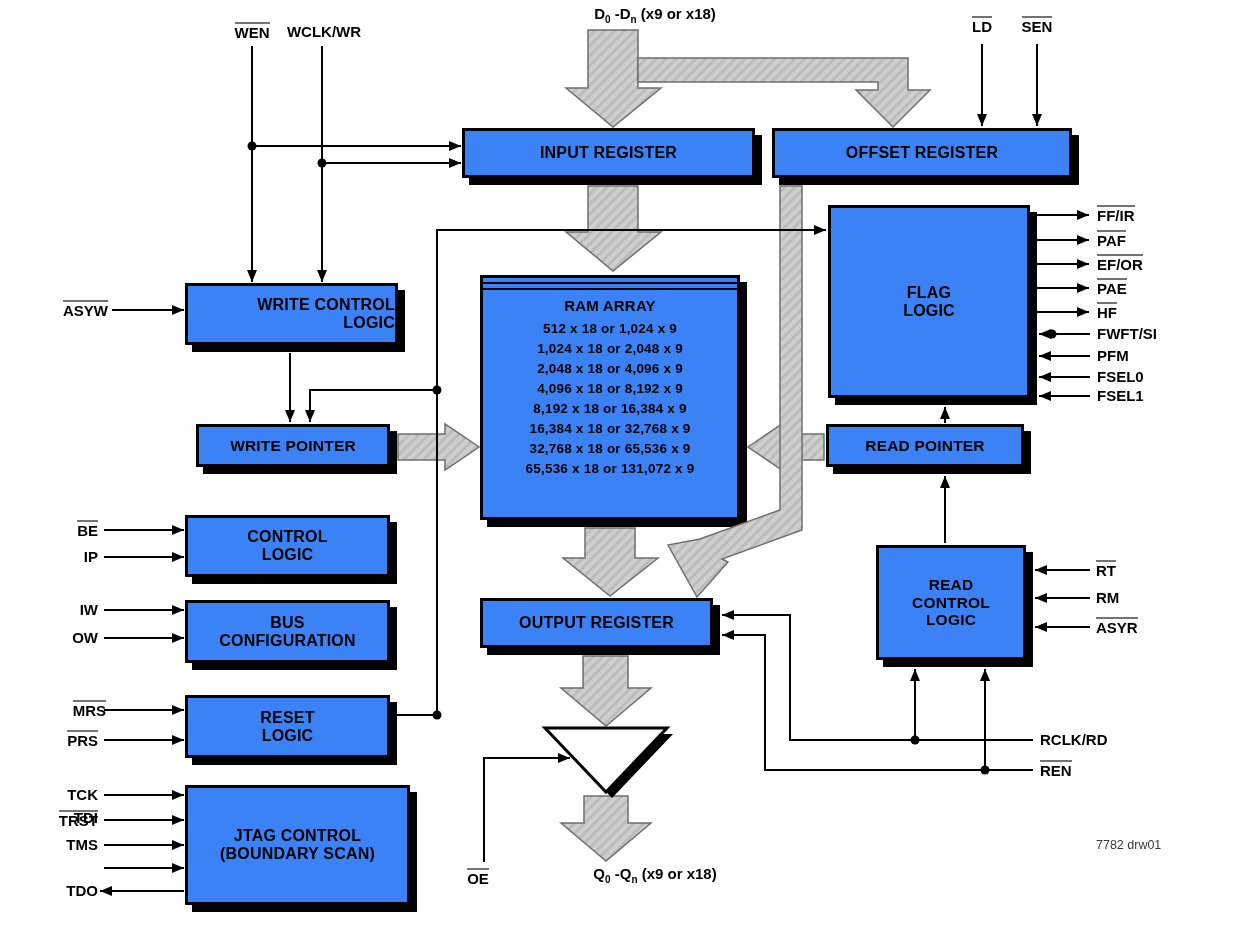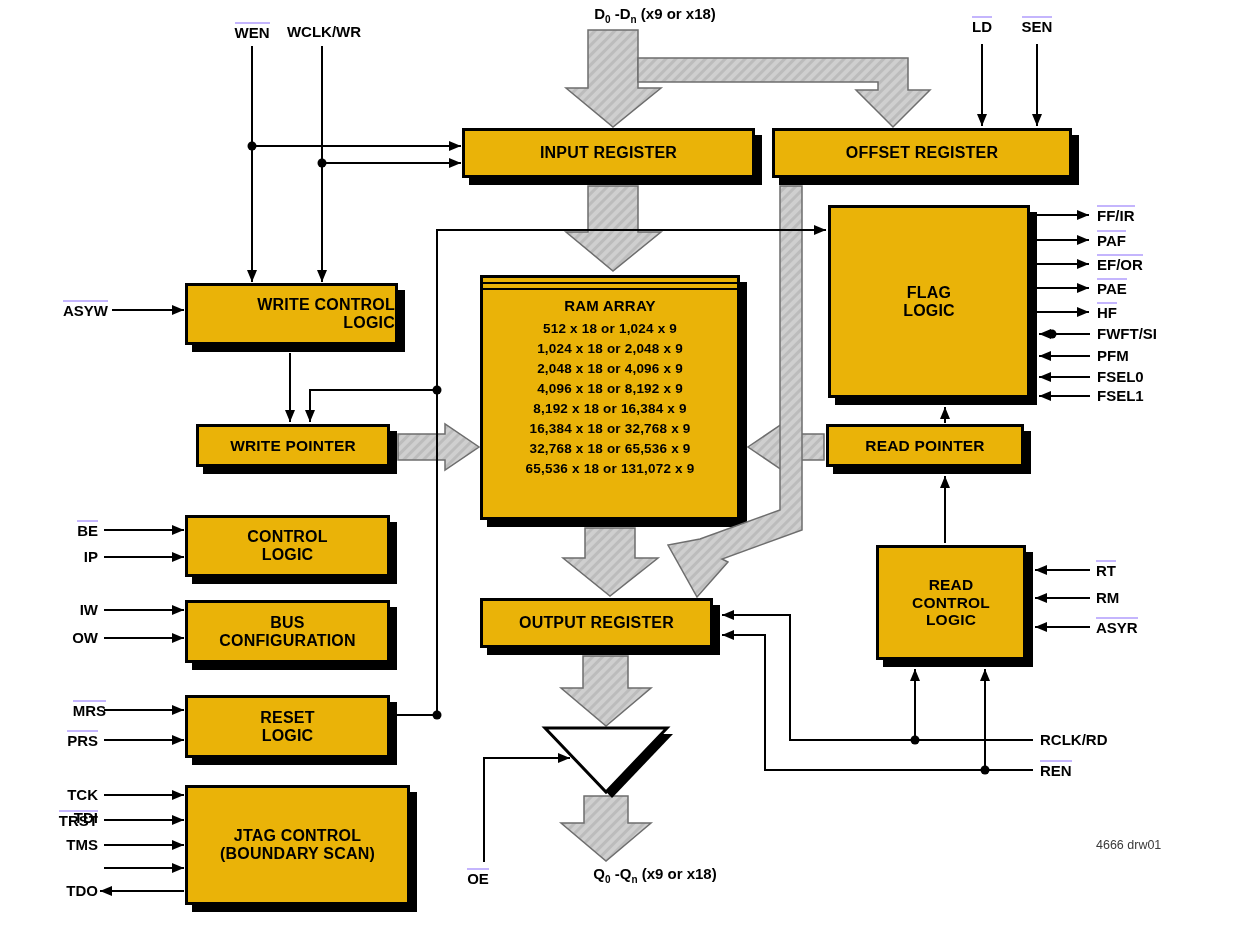--- a/index.html
+++ b/index.html
@@ -2,36 +2,36 @@
 <html><head>
 <meta charset="utf-8">
 <style>
   html,body{margin:0;padding:0;background:#ffffff;}
   #stage{
     position:relative;width:1256px;height:930px;background:#ffffff;overflow:hidden;
     font-family:"Liberation Sans", sans-serif;color:#000;
   }
   #wires{position:absolute;left:0;top:0;z-index:2;pointer-events:none;}
   .blk{
-    position:absolute;z-index:1;box-sizing:border-box;background:#eab308;
+    position:absolute;z-index:1;box-sizing:border-box;background:#3b82f6;
     border:3px solid #000;box-shadow:7px 7px 0 #000;
     display:flex;flex-direction:column;align-items:center;justify-content:center;
     font-weight:bold;font-size:16px;line-height:1.12;text-align:center;letter-spacing:.2px;
   }
   .blk.ram{justify-content:flex-start;padding-top:20px;}
   .ram-rule{position:absolute;left:0;right:0;height:2px;background:#000;}
   .ram-title{font-size:15px;margin-bottom:4px;}
   .ram-row{font-size:13.5px;line-height:20px;font-weight:bold;}
   .sig{
     position:absolute;z-index:3;height:20px;line-height:20px;
     font-weight:bold;font-size:15px;white-space:nowrap;
   }
   .sig.r{text-align:right;}
   .sig.c{text-align:center;}
-  .ov{display:inline-block;border-top:2px solid #c4b5fd;line-height:1.05;padding-top:1px;}
+  .ov{display:inline-block;border-top:2px solid #737373;line-height:1.05;padding-top:1px;}
   .drw{position:absolute;z-index:3;font-size:12.5px;color:#3a3a3a;font-weight:normal;}
   sub{font-size:10px;}
 </style>
 </head>
 <body>
 
 <div id="stage">
 
   <div class="blk" style="left:462px;top:128px;width:293px;height:50px;">
     <div>INPUT REGISTER</div>
@@ -216,15 +216,15 @@
 
   <div class="sig" style="left:1096px;top:560px;width:70px;"><span class="ov">RT</span></div>
   <div class="sig" style="left:1096px;top:588px;width:70px;"><span>RM</span></div>
   <div class="sig" style="left:1096px;top:617px;width:80px;"><span class="ov">ASYR</span></div>
 
   <div class="sig" style="left:1040px;top:730px;width:100px;"><span>RCLK/RD</span></div>
   <div class="sig" style="left:1040px;top:760px;width:70px;"><span class="ov">REN</span></div>
 
   <div class="sig c" style="left:455px;top:868px;width:46px;"><span class="ov">OE</span></div>
 
-  <div class="drw" style="left:1096px;top:838px;">4666 drw01</div>
+  <div class="drw" style="left:1096px;top:838px;">7782 drw01</div>
 
 </div>
 
 </body></html>

